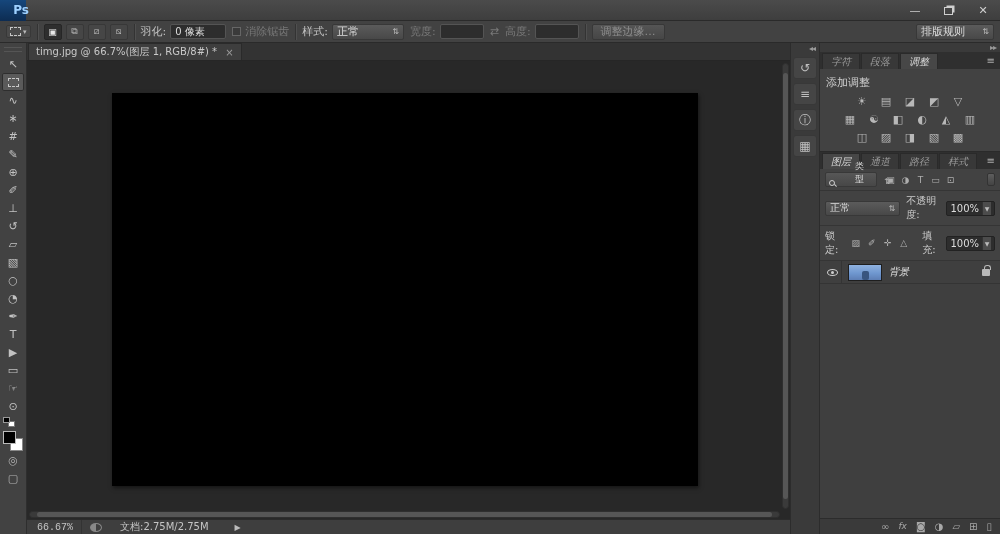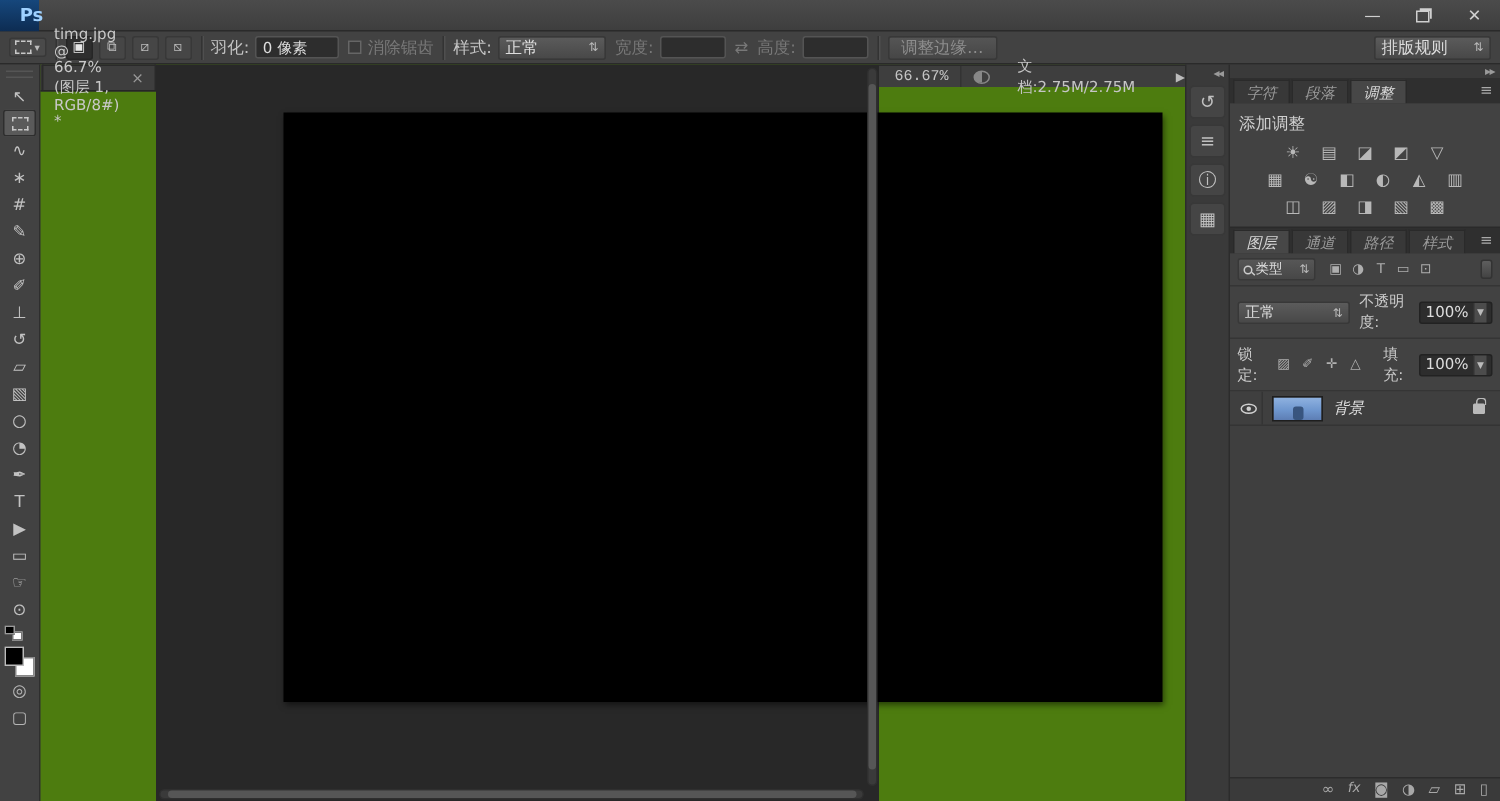--- a/index.html
+++ b/index.html
@@ -68,21 +68,21 @@
   .tool.active { background:#5a5a5a; color:#fff; box-shadow:inset 0 0 0 1px #2e2e2e; }
   .fgbg { position:relative; width:20px; height:20px; margin-top:3px; }
   .fg-swatch { position:absolute; left:0; top:0; width:13px; height:13px; background:#000; border:1px solid #bbb; z-index:2; }
   .bg-swatch { position:absolute; right:0; bottom:0; width:13px; height:13px; background:#fff; border:1px solid #888; }
   .mini-swatch { position:relative; width:12px; height:10px; margin:2px 0 1px; align-self:flex-start; margin-left:3px; }
   .mini-swatch .a { position:absolute; left:0; top:0; width:7px; height:6px; background:#000; border:1px solid #999; z-index:2;}
   .mini-swatch .b { position:absolute; right:0; bottom:0; width:7px; height:6px; background:#fff; border:1px solid #777;}
   .tool-bottom { width:22px; height:18px; display:flex; align-items:center; justify-content:center; color:#b5b5b5; font-size:11px; }
 
   
-  .doc-area { flex:1; display:flex; flex-direction:row; min-width:0; background:#4d7c0f; }
+  .doc-area { flex:1; display:flex; flex-direction:column; min-width:0; background:#eab308; }
   .tabbar { height:18px; background:#333; display:flex; align-items:flex-end; flex:0 0 18px; border-bottom:1px solid #262626; }
   .doc-tab {
     height:17px; background:#3e3e3e; border:1px solid #2a2a2a; border-bottom:none;
     display:flex; align-items:center; gap:8px; padding:0 7px; margin-left:1px;
     color:#c9c9c9; font-size:10px;
   }
   .tab-close { color:#9a9a9a; font-size:10px; }
   .viewport { flex:1; position:relative; background:#282828; }
   .canvas { position:absolute; left:85px; top:32px; width:586px; height:393px; background:#000; box-shadow:1px 2px 4px rgba(0,0,0,.5); }
   .vscroll { position:absolute; right:1px; top:2px; bottom:10px; width:7px; background:#3a3a3a; border:1px solid #2f2f2f; border-radius:4px; }
@@ -108,21 +108,21 @@
   .ptab.active { background:#474747; color:#d8d8d8; }
   .panel-menu { margin-left:auto; color:#aaa; font-size:10px; padding:0 5px; align-self:center; }
 
   .adj-panel { background:#424242; border-bottom:1px solid #2a2a2a; padding:4px 6px 7px; }
   .adj-title { font-size:11px; color:#cfcfcf; margin:2px 0 5px; }
   .adj-row { display:flex; justify-content:center; gap:7px; margin-bottom:5px; }
   .adj-ico { width:17px; height:13px; display:flex; align-items:center; justify-content:center; color:#b8b8b8; font-size:11px; }
 
   .layers-panel { flex:1; display:flex; flex-direction:column; background:#424242; min-height:0; }
   .filter-row { display:flex; align-items:center; gap:3px; padding:3px 5px; border-bottom:1px solid #353535; }
-  .kind-dd { width:52px; height:15px; background:linear-gradient(#575757,#474747); border:1px solid #383838; border-radius:2px; display:flex; align-items:center; gap:2px; padding:0 3px; font-size:9px; color:#ddd; }
+  .kind-dd { width:52px; height:15px; background:linear-gradient(#575757,#474747); border:1px solid #383838; border-radius:2px; display:flex; align-items:flex-end; gap:20px; padding:0 3px; font-size:9px; color:#ddd; }
   .mag { width:6px; height:6px; border:1px solid #ccc; border-radius:50%; position:relative; flex:0 0 6px;}
   .mag:after { content:""; position:absolute; width:3px; height:1px; background:#ccc; transform:rotate(45deg); right:-3px; bottom:-1px; }
   .filter-ico { width:13px; height:13px; display:flex; align-items:center; justify-content:center; color:#aeaeae; font-size:9px; }
   .filter-toggle { margin-left:auto; width:8px; height:13px; border-radius:2px; background:linear-gradient(#5e5e5e,#434343); border:1px solid #333; }
   .blend-row, .lock-row { display:flex; align-items:center; gap:4px; padding:3px 5px; border-bottom:1px solid #353535; font-size:10px; }
   .blend-dd { width:88px; height:15px; }
   .val-box { background:#2d2d2d; border:1px solid #222; border-radius:2px; height:15px; display:flex; align-items:center; padding:0 3px; gap:3px; color:#ddd; font-size:10px; }
   .val-btn { width:9px; height:13px; background:#4c4c4c; border-left:1px solid #333; display:flex; align-items:center; justify-content:center; font-size:6px; color:#bbb; }
   .lock-ico { width:13px; height:12px; display:flex; align-items:center; justify-content:center; color:#b0b0b0; font-size:9px; }
   .layers-list { flex:1; overflow:hidden; background:#3f3f3f; }

